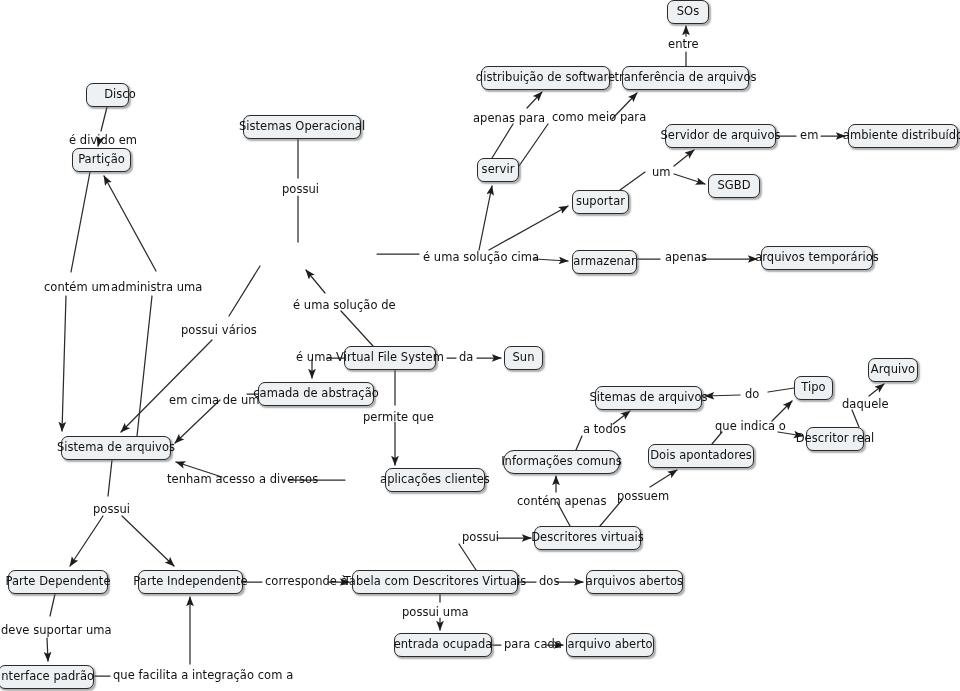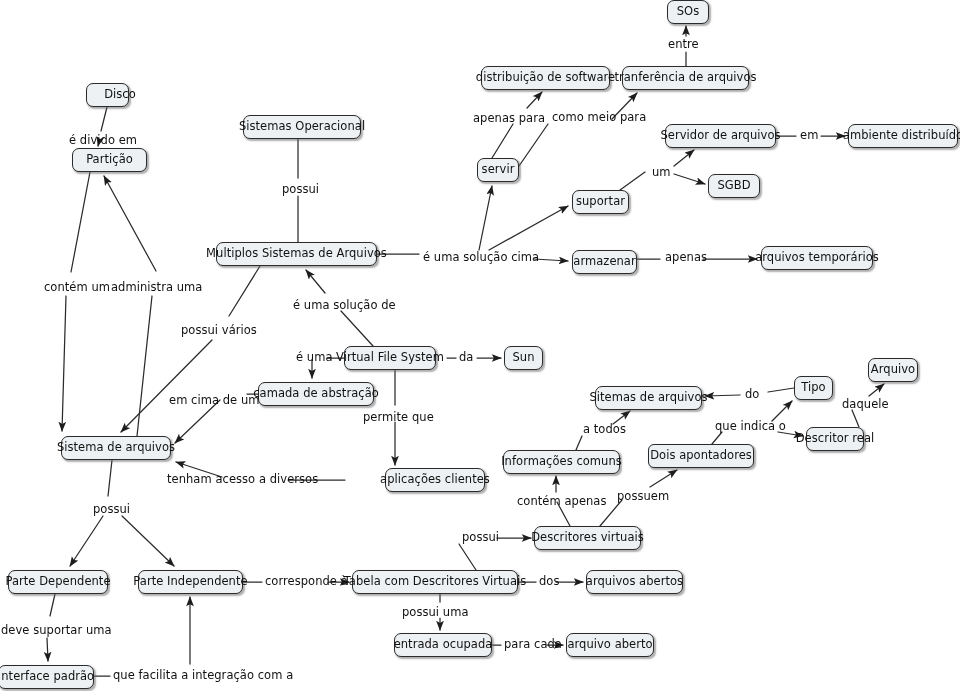--- a/index.html
+++ b/index.html
@@ -176,36 +176,35 @@
   </svg>
 
   <div class="node" style="left:667px;top:0px;width:42px;">SOs</div>
   <div class="node" style="left:622px;top:66px;width:127px;">tranferência de arquivos</div>
   <div class="node" style="left:481px;top:66px;width:129px;">distribuição de software</div>
   <div class="node" style="left:665px;top:124px;width:111px;">Servidor de arquivos</div>
   <div class="node" style="left:848px;top:124px;width:110px;">ambiente distribuído</div>
   <div class="node" style="left:86px;top:83px;width:43px;padding-left:32px;">Disco</div>
   <div class="node" style="left:243px;top:115px;width:118px;">Sistemas Operacional</div>
   <div class="node" style="left:477px;top:158px;width:42px;">servir</div>
-  <div class="node" style="left:72px;top:148px;width:75px;">Partição</div>
+  <div class="node" style="left:72px;top:148px;width:59px;">Partição</div>
   <div class="node" style="left:708px;top:174px;width:52px;">SGBD</div>
   <div class="node" style="left:572px;top:190px;width:57px;">suportar</div>
-  <div class="node" style="left:216px;top:242px;width:161px;">Multiplos Sistemas de Arquivos</div>
   <div class="node" style="left:572px;top:250px;width:65px;">armazenar</div>
   <div class="node" style="left:761px;top:246px;width:112px;">arquivos temporários</div>
   <div class="node" style="left:344px;top:346px;width:92px;">Virtual File System</div>
   <div class="node" style="left:504px;top:346px;width:39px;">Sun</div>
   <div class="node" style="left:868px;top:358px;width:50px;">Arquivo</div>
   <div class="node" style="left:595px;top:386px;width:107px;">Sitemas de arquivos</div>
   <div class="node" style="left:794px;top:376px;width:39px;">Tipo</div>
   <div class="node" style="left:258px;top:382px;width:116px;">camada de abstração</div>
   <div class="node" style="left:806px;top:427px;width:58px;">Descritor real</div>
   <div class="node" style="left:61px;top:436px;width:110px;">Sistema de arquivos</div>
-  <div class="node" style="left:503px;top:450px;width:117px;">Informações comuns</div>
-  <div class="node" style="left:648px;top:444px;width:106px;border-radius:6px;">Dois apontadores</div>
+  <div class="node" style="left:503px;top:450px;width:117px;border-radius:11px;">Informações comuns</div>
+  <div class="node" style="left:648px;top:444px;width:106px;">Dois apontadores</div>
   <div class="node" style="left:345px;top:468px;width:100px;margin-left:40px;">aplicações clientes</div>
   <div class="node" style="left:534px;top:526px;width:107px;">Descritores virtuais</div>
   <div class="node" style="left:8px;top:570px;width:100px;">Parte Dependente</div>
   <div class="node" style="left:138px;top:570px;width:105px;">Parte Independente</div>
   <div class="node" style="left:352px;top:570px;width:166px;">Tabela com Descritores Virtuais</div>
   <div class="node" style="left:586px;top:570px;width:97px;">arquivos abertos</div>
   <div class="node" style="left:394px;top:633px;width:98px;">entrada ocupada</div>
   <div class="node" style="left:566px;top:633px;width:88px;">arquivo aberto</div>
   <div class="node" style="left:-2px;top:665px;width:96px;">Interface padrão</div>
 

